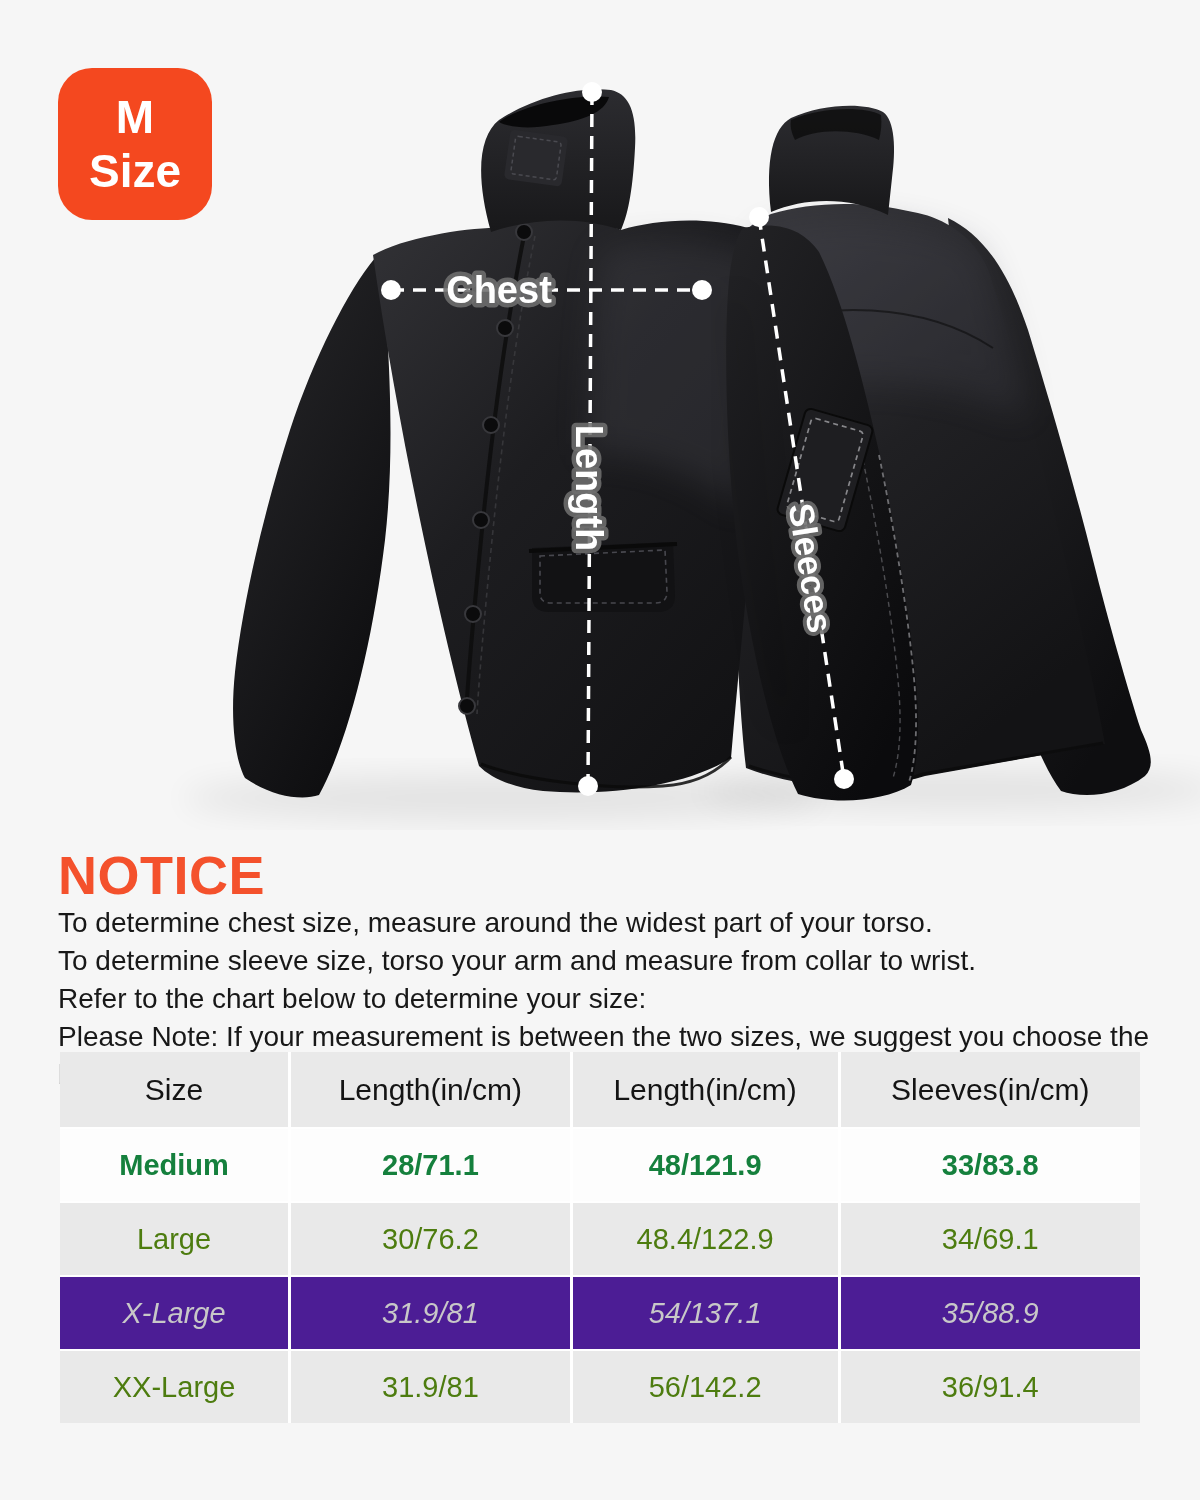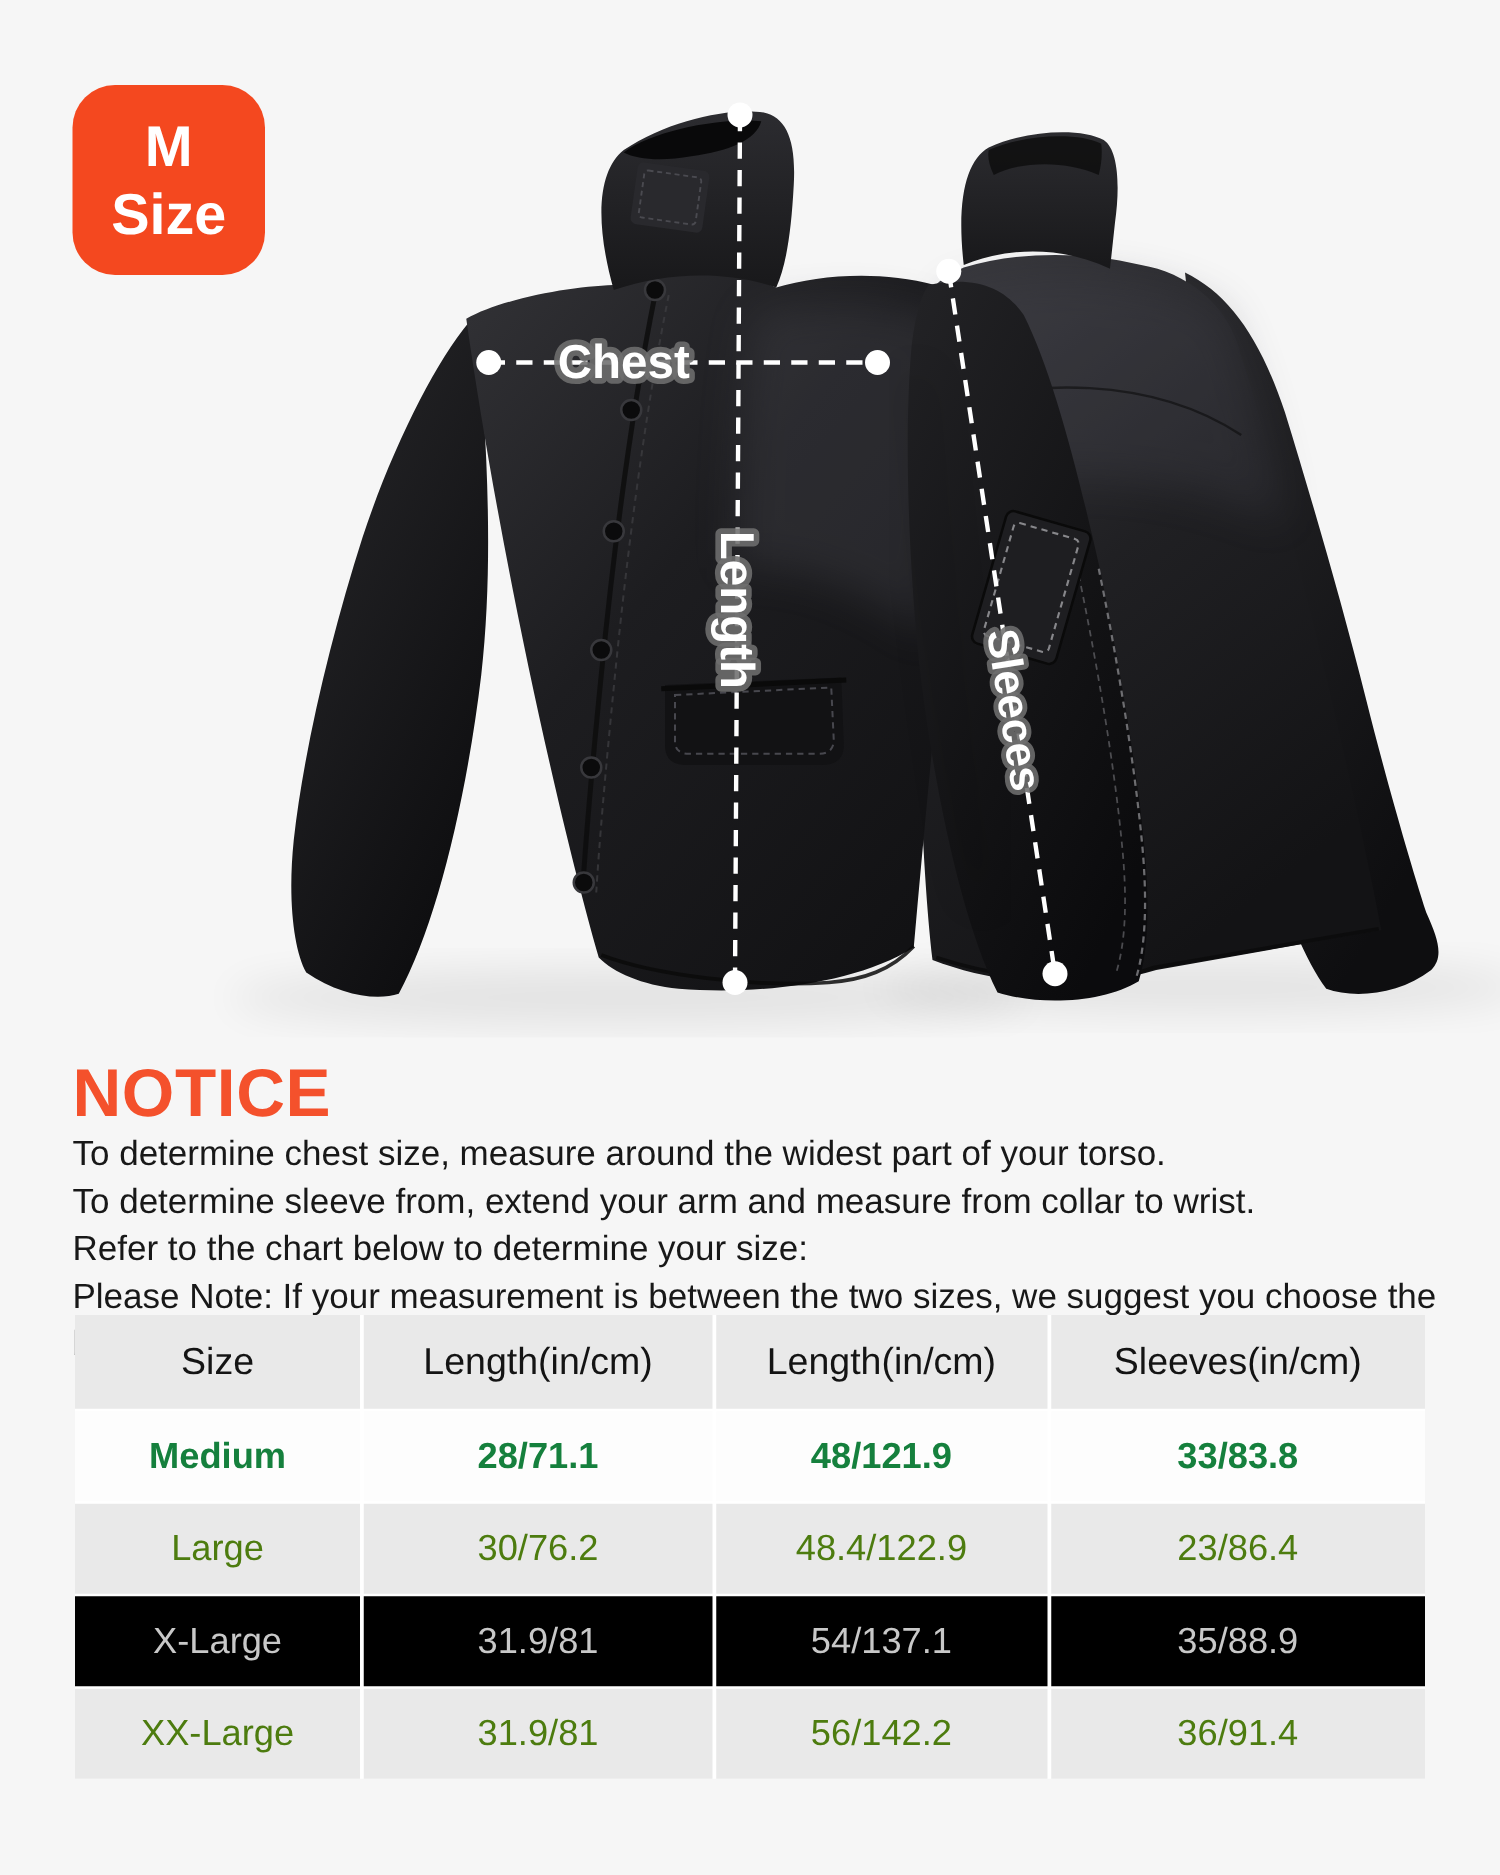--- a/index.html
+++ b/index.html
@@ -48,21 +48,21 @@
     margin-bottom:2px;
   }
   .t-row:last-child { margin-bottom:0;text-align:right; }
   .t-cell {
     display:flex; align-items:center; justify-content:center;
     height:72px; font-size:29px; background:#E9E9E9;
   }
   .t-row.head .t-cell { height:75px; font-size:30px; font-weight:500; color:#141414; }
   .t-row.highlight .t-cell { background:#FDFDFD; color:#15803d; font-weight:700; }
   .t-row.dim .t-cell   { color:#4d7c0f; }
-  .t-row.dim.alt .t-cell { background:#000000; color:#C8C8C8; }
+  .t-row.dim.alt .t-cell { background:#4c1d95; color:#C8C8C8;font-style:italic; }
 </style>
 </head>
 <body>
 
 <div class="page">
 
   <div class="hero">
     <svg width="1200" height="830" viewBox="0 0 1200 830" xmlns="http://www.w3.org/2000/svg">
       <defs>
         <linearGradient id="frontBody" x1="0" y1="0" x2="0.8" y2="1">
@@ -184,21 +184,21 @@
   </div>
 
   <div class="badge">
     <div>M</div>
     <div>Size</div>
   </div>
 
   <div class="notice-heading">NOTICE</div>
   <div class="notice-text">
     <div>To determine chest size, measure around the widest part of your torso.</div>
-    <div>To determine sleeve from, extend your arm and measure from collar to wrist.</div>
+    <div>To determine sleeve size, torso your arm and measure from collar to wrist.</div>
     <div>Refer to the chart below to determine your size:</div>
     <div>Please Note: If your measurement is between the two sizes, we suggest you choose the bigger size.</div>
   </div>
 
   <div class="size-table">
     <div class="t-row head">
       <div class="t-cell">Size</div>
       <div class="t-cell">Length(in/cm)</div>
       <div class="t-cell">Length(in/cm)</div>
       <div class="t-cell">Sleeves(in/cm)</div>
@@ -206,21 +206,21 @@
     <div class="t-row highlight">
       <div class="t-cell">Medium</div>
       <div class="t-cell">28/71.1</div>
       <div class="t-cell">48/121.9</div>
       <div class="t-cell">33/83.8</div>
     </div>
     <div class="t-row dim">
       <div class="t-cell">Large</div>
       <div class="t-cell">30/76.2</div>
       <div class="t-cell">48.4/122.9</div>
-      <div class="t-cell">23/86.4</div>
+      <div class="t-cell">34/69.1</div>
     </div>
     <div class="t-row dim alt">
       <div class="t-cell">X-Large</div>
       <div class="t-cell">31.9/81</div>
       <div class="t-cell">54/137.1</div>
       <div class="t-cell">35/88.9</div>
     </div>
     <div class="t-row dim">
       <div class="t-cell">XX-Large</div>
       <div class="t-cell">31.9/81</div>

